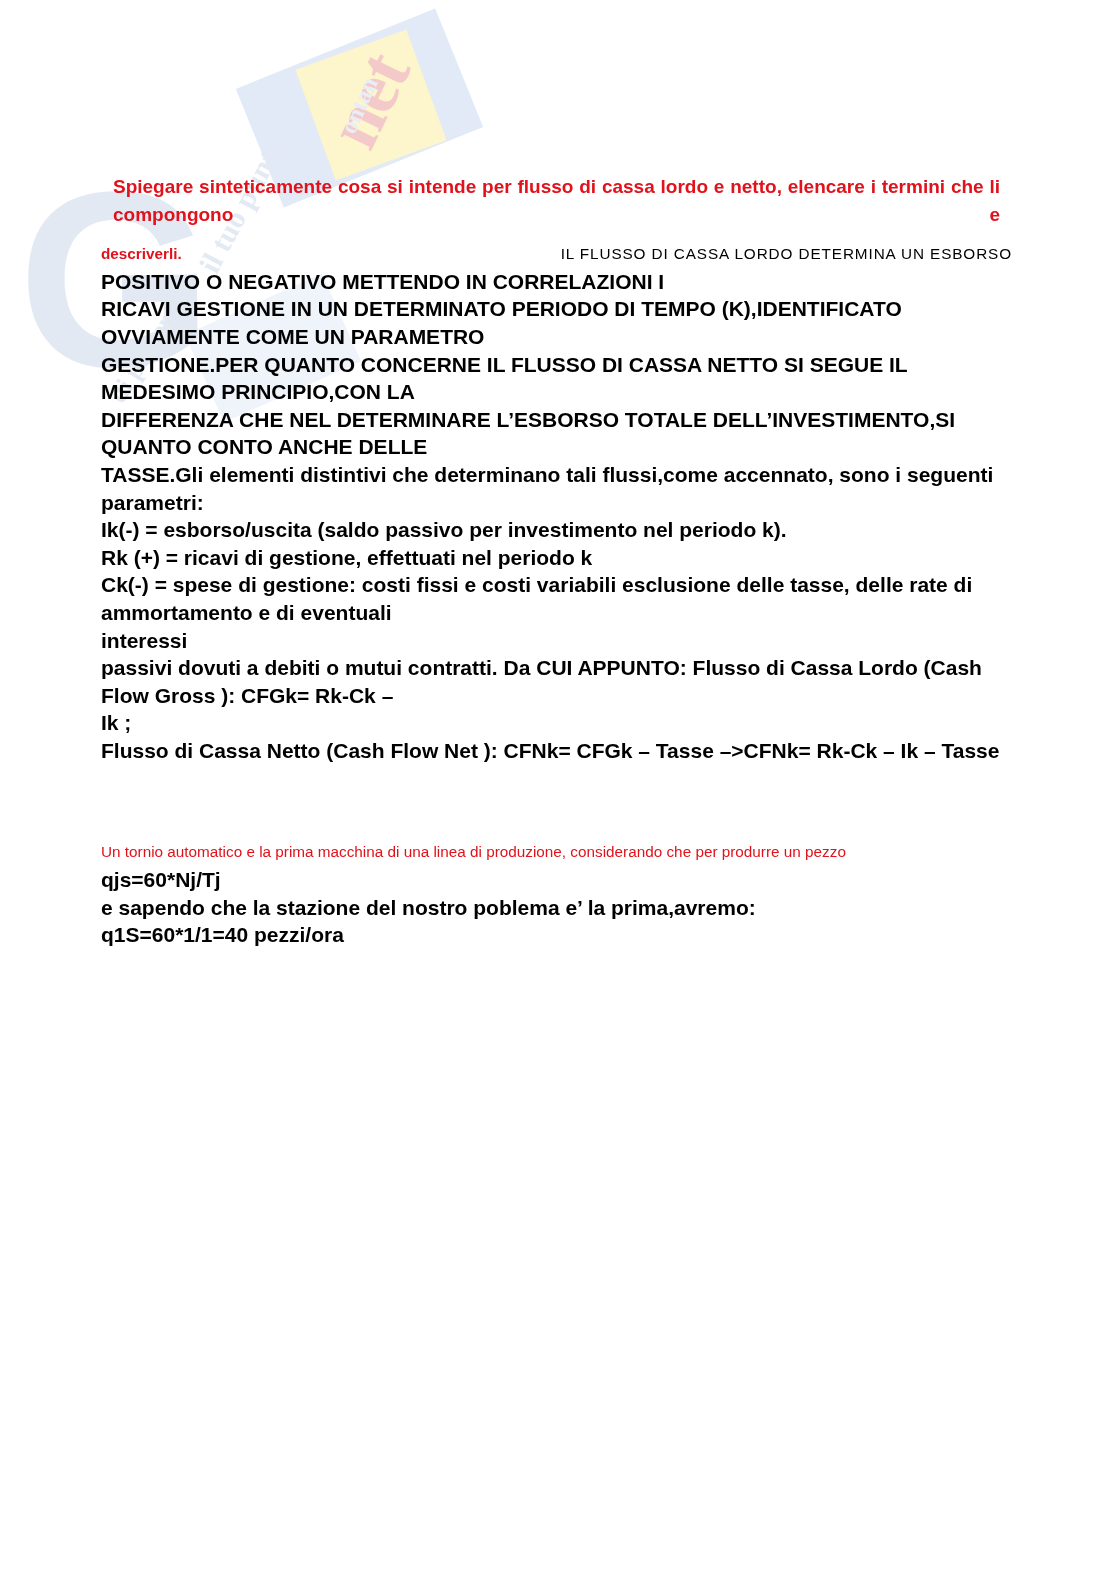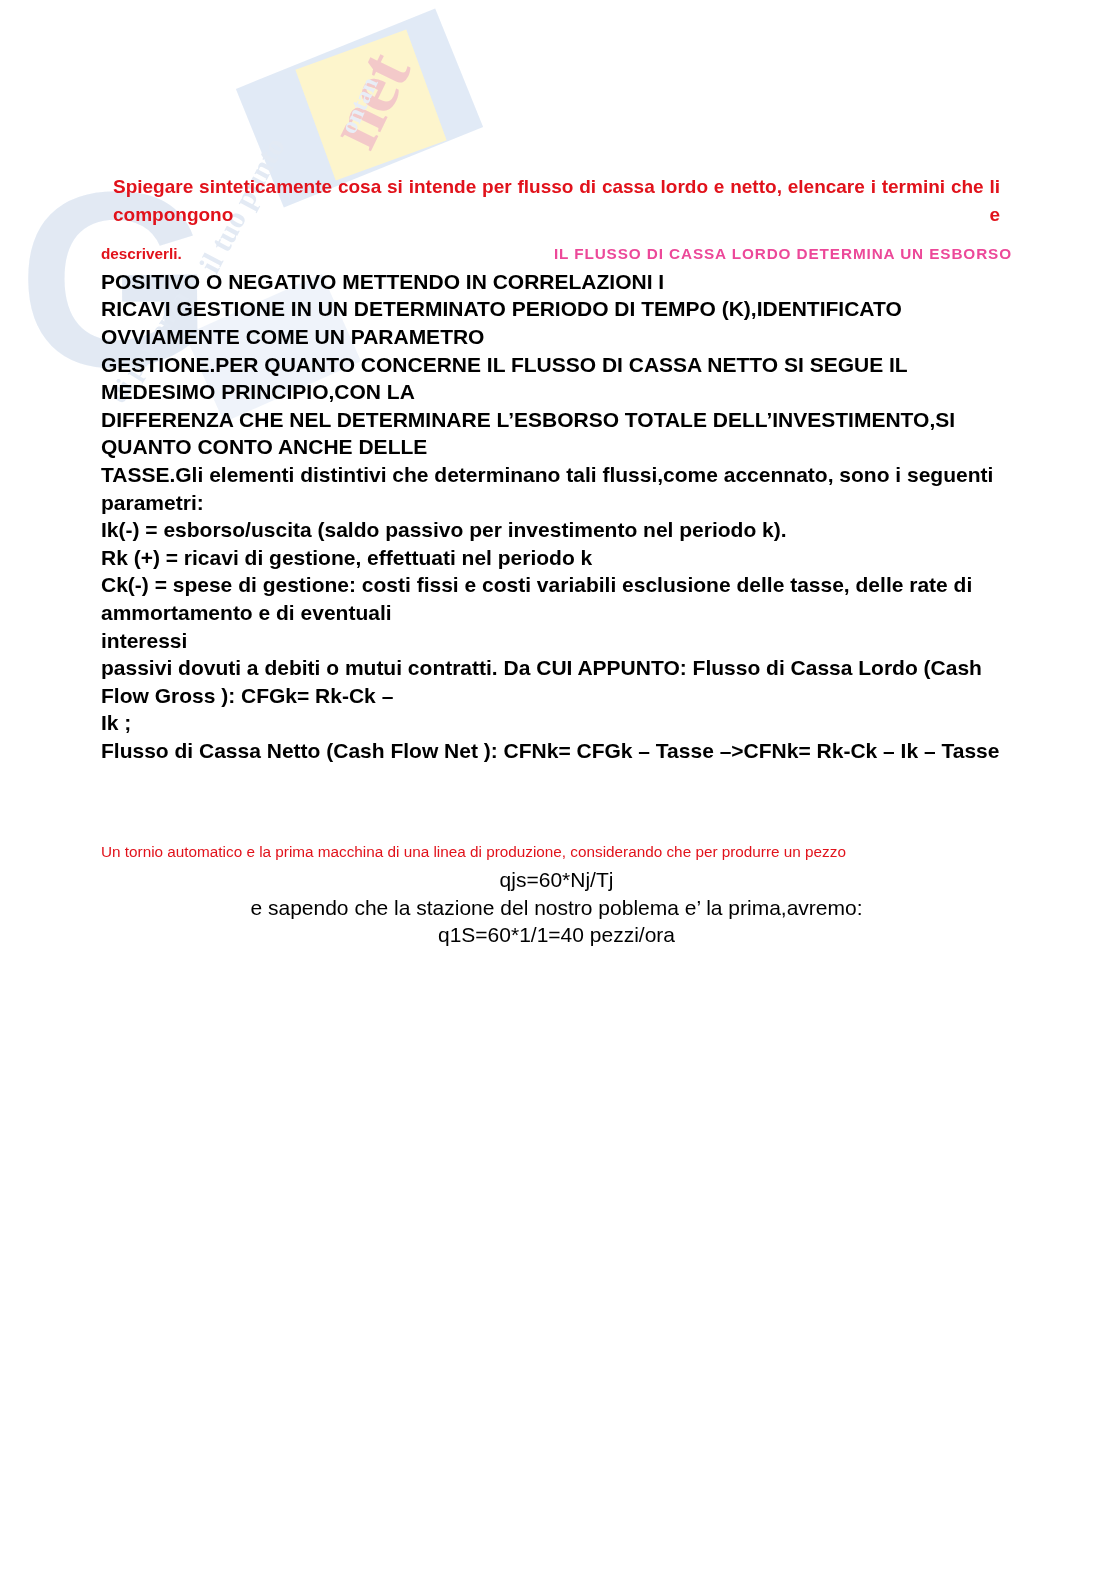--- a/index.html
+++ b/index.html
@@ -141,22 +141,21 @@
   
   .tline {
     font-size: 21px;
     line-height: 27.6px;
     font-weight: bold;
     color: #000000;
     margin: 0;
     white-space: pre-wrap;
   }
   .tline.regular {
-    font-weight: normal;
-    text-align: center;
+    font-weight: bold;
   }
 
   
   .head-red-1 {
     color: #e1121b;
     font-weight: bold;
     font-size: 19px;
     line-height: 27.6px;
     text-align: justify;
     text-align-last: justify;
@@ -168,22 +167,22 @@
     margin: 0;
     display: flex;
     align-items: baseline;
   }
   .runin-red {
     color: #e1121b;
     font-weight: bold;
     white-space: nowrap;
   }
   .runin-black {
-    color: #ec4899;
-    font-weight: bold;
+    color: #000000;
+    font-weight: normal;
     margin-left: auto;
     letter-spacing: 0.9px;
     white-space: nowrap;
   }
 
   .gap-1 { height: 74px; }
 
   .head-red-2 {
     color: #e1121b;
     font-weight: normal;

